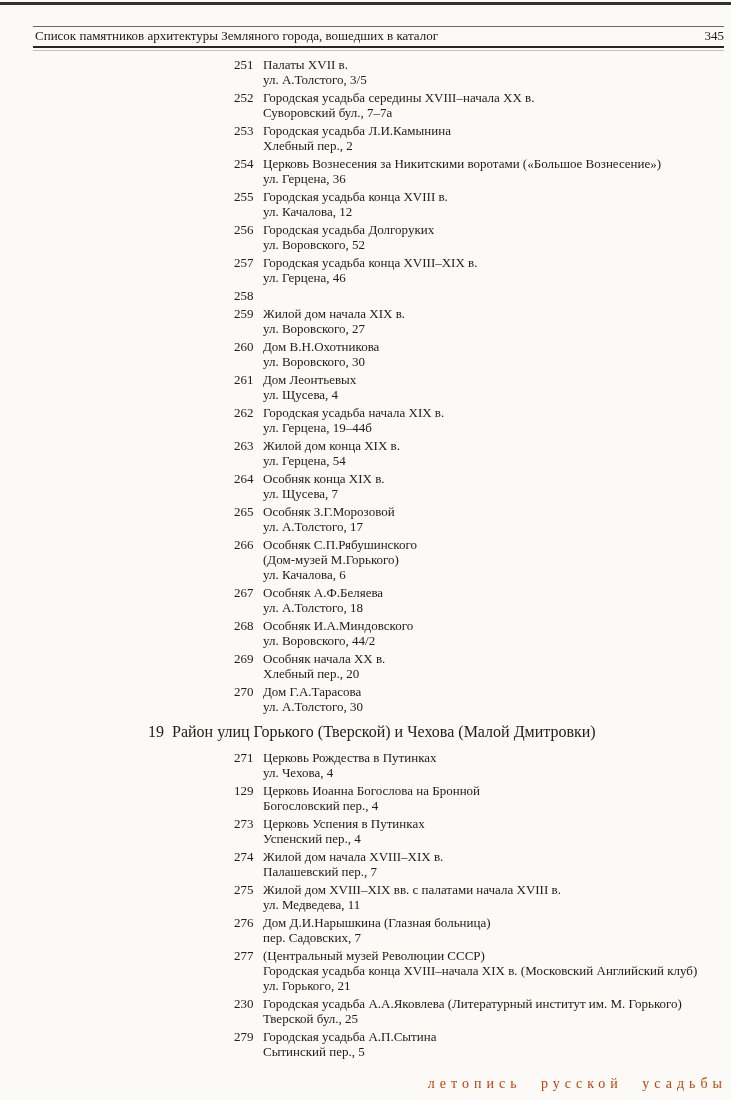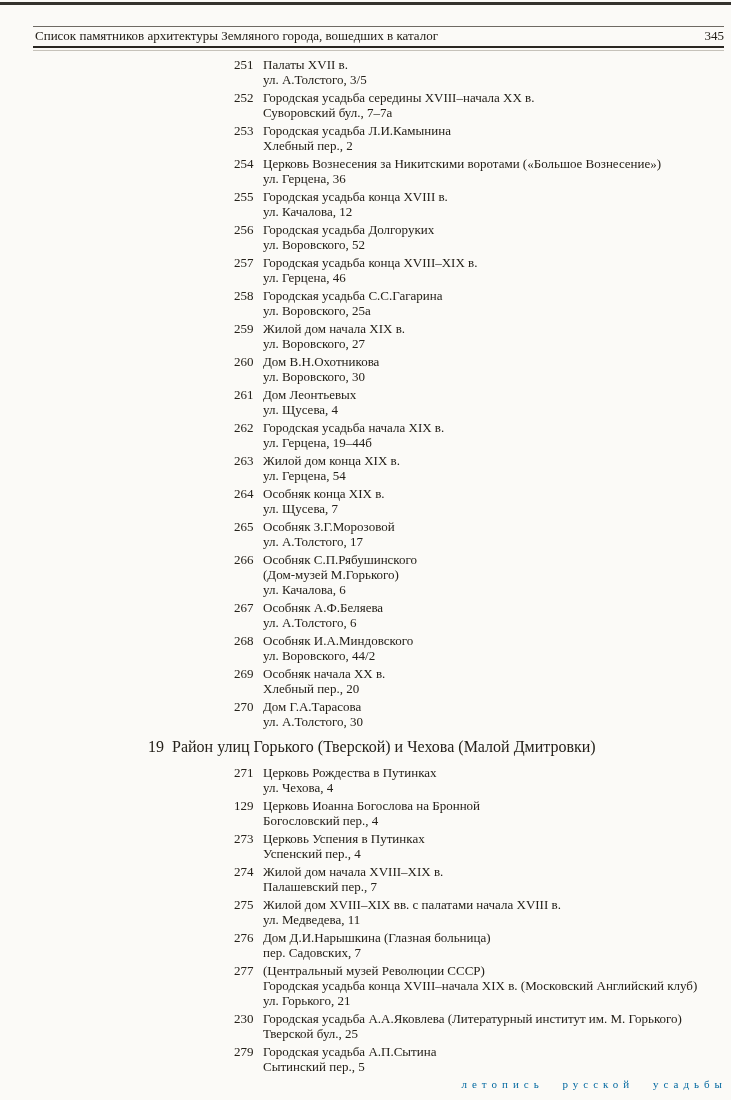--- a/index.html
+++ b/index.html
@@ -77,25 +77,25 @@
     white-space: nowrap;
   }
   .sh-num {
     margin-right: 8px;
     text-align: center;
   }
   .watermark {
     position: absolute;
     top: 1076px;
     right: 4px;
-    font-size: 11px;
+    font-size: 14px;
     line-height: 16px;
     letter-spacing: 5px;
     word-spacing: 11px;
-    color: #0369a1;
+    color: #c2410c;
     white-space: nowrap;
   }
 </style>
 </head>
 <body>
 
 <div class="page">
 
   <div class="top-edge"></div>
 
@@ -155,24 +155,20 @@
         </div>
         <div class="entry">
           <div class="entry-num">257</div>
           <div class="entry-body">
             <div class="entry-line">Городская усадьба конца XVIII–XIX в.</div>
             <div class="entry-line">ул. Герцена, 46</div>
           </div>
         </div>
         <div class="entry">
           <div class="entry-num">258</div>
-          <div class="entry-body">
-            <div class="entry-line">Городская усадьба С.С.Гагарина</div>
-            <div class="entry-line">ул. Воровского, 25а</div>
-          </div>
         </div>
         <div class="entry">
           <div class="entry-num">259</div>
           <div class="entry-body">
             <div class="entry-line">Жилой дом начала XIX в.</div>
             <div class="entry-line">ул. Воровского, 27</div>
           </div>
         </div>
         <div class="entry">
           <div class="entry-num">260</div>
@@ -221,21 +217,21 @@
           <div class="entry-body">
             <div class="entry-line">Особняк С.П.Рябушинского</div>
             <div class="entry-line">(Дом-музей М.Горького)</div>
             <div class="entry-line">ул. Качалова, 6</div>
           </div>
         </div>
         <div class="entry">
           <div class="entry-num">267</div>
           <div class="entry-body">
             <div class="entry-line">Особняк А.Ф.Беляева</div>
-            <div class="entry-line">ул. А.Толстого, 6</div>
+            <div class="entry-line">ул. А.Толстого, 18</div>
           </div>
         </div>
         <div class="entry">
           <div class="entry-num">268</div>
           <div class="entry-body">
             <div class="entry-line">Особняк И.А.Миндовского</div>
             <div class="entry-line">ул. Воровского, 44/2</div>
           </div>
         </div>
         <div class="entry">

